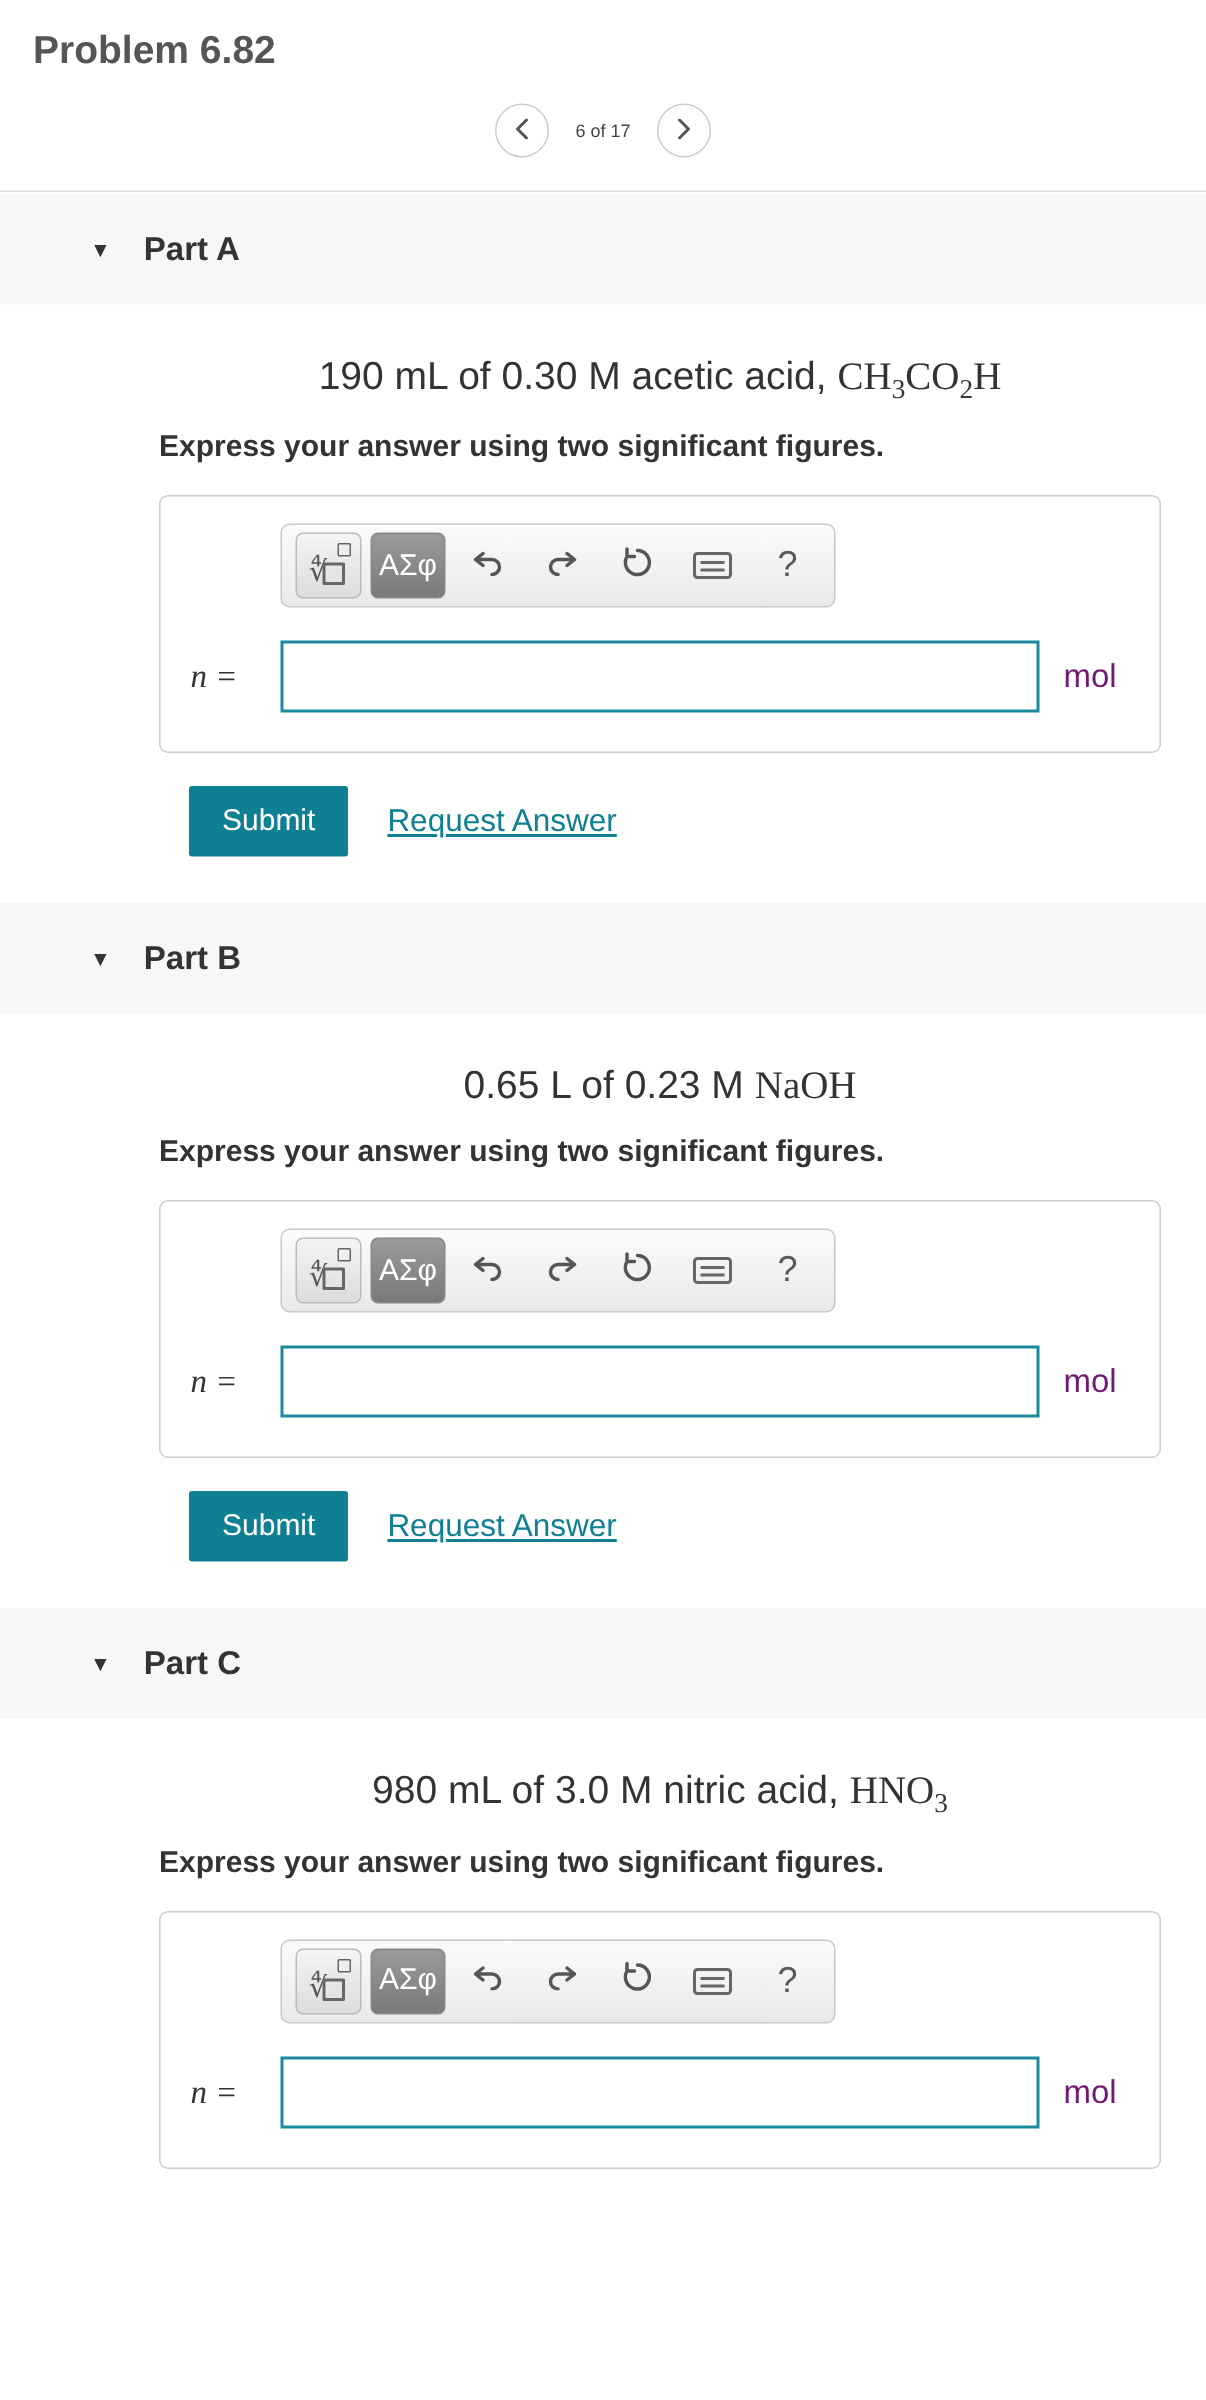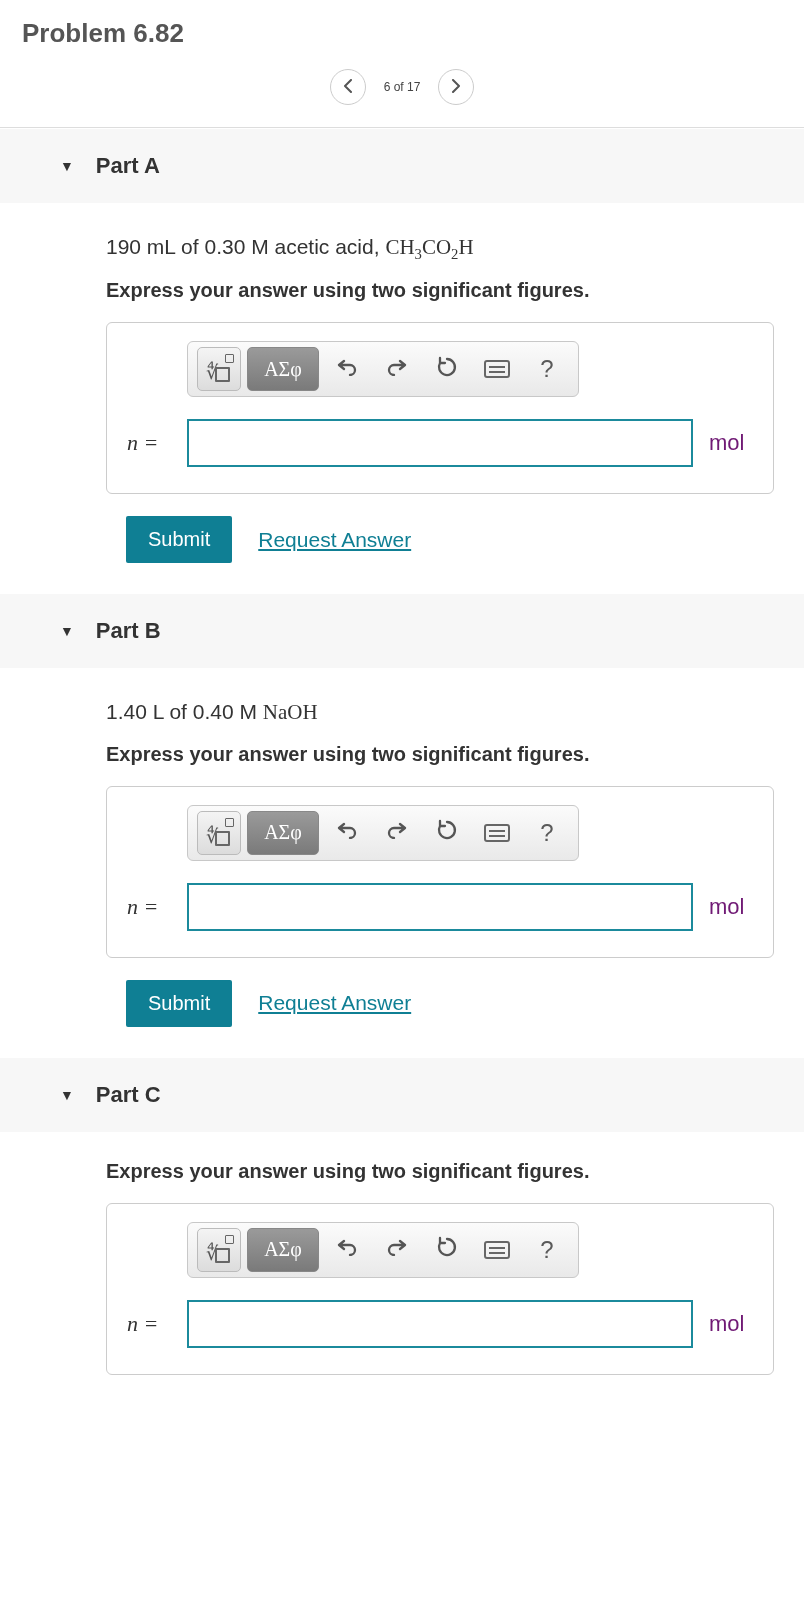--- a/index.html
+++ b/index.html
@@ -55,24 +55,25 @@
     background: #f7f7f7;
   }
   .part-header .caret {
     font-size: 14px;
     color: #333;
   }
   .part-content {
     padding: 28px 30px 30px 106px;
   }
   .qtext {
-    font-size: 21px;
+    font-size: 26px;
     color: #333;
     line-height: 1.5;
     margin-bottom: 14px;
+    text-align: center;
   }
   .qtext .serif { font-family: 'Times New Roman', serif; }
   .instruct {
     font-size: 20px;
     font-weight: bold;
     color: #333;
     margin-bottom: 20px;
   }
   .answer-box {
     border: 1px solid #ccc;
@@ -103,25 +104,25 @@
     justify-content: center;
     margin: 0 3px;
     cursor: pointer;
     font-size: 18px;
   }
   .tb-btn.flat {
     border: none;
     background: transparent;
   }
   .tb-btn.greek {
-    width: 72px;
+    width: 50px;
     background: linear-gradient(#9a9a9a,#7a7a7a);
     color: #fff;
     border-color: #888;
-    font-family: Liberation Serif, serif;
+    font-family: Liberation Sans, sans-serif;
     font-size: 20px;
   }
   .tb-btn.template {
     background: linear-gradient(#f4f4f4,#dcdcdc);
     position: relative;
   }
   .tpl-glyph {
     position: relative;
     width: 30px;
     height: 30px;
@@ -271,21 +272,21 @@
   </div>
 </div>
 
 <div class="part-block">
   <div class="part-header">
     <span class="caret">▼</span>
     <span>Part B</span>
   </div>
   <div class="part-content">
     <div class="qtext">
-      <span>1.40 L of 0.40 M </span><span class="serif">NaOH</span>
+      <span>0.65 L of 0.23 M </span><span class="serif">NaOH</span>
     </div>
     <div class="instruct">Express your answer using two significant figures.</div>
     <div class="answer-box">
       <div class="toolbar">
         <div class="tb-btn template">
           <span class="tpl-glyph">
             <span class="rad">∜</span>
               <span class="sq big"></span>
               <span class="sq sup"></span>
           </span>
@@ -323,20 +324,23 @@
     </div>
   </div>
 </div>
 
 <div class="part-block">
   <div class="part-header">
     <span class="caret">▼</span>
     <span>Part C</span>
   </div>
   <div class="part-content" style="padding-bottom:10px;">
+    <div class="qtext">
+      <span>980 mL of 3.0 M nitric acid, </span><span class="serif">HNO<sub>3</sub></span>
+    </div>
     <div class="instruct">Express your answer using two significant figures.</div>
     <div class="answer-box">
       <div class="toolbar">
         <div class="tb-btn template">
           <span class="tpl-glyph">
             <span class="rad">∜</span>
               <span class="sq big"></span>
               <span class="sq sup"></span>
           </span>
         </div>

